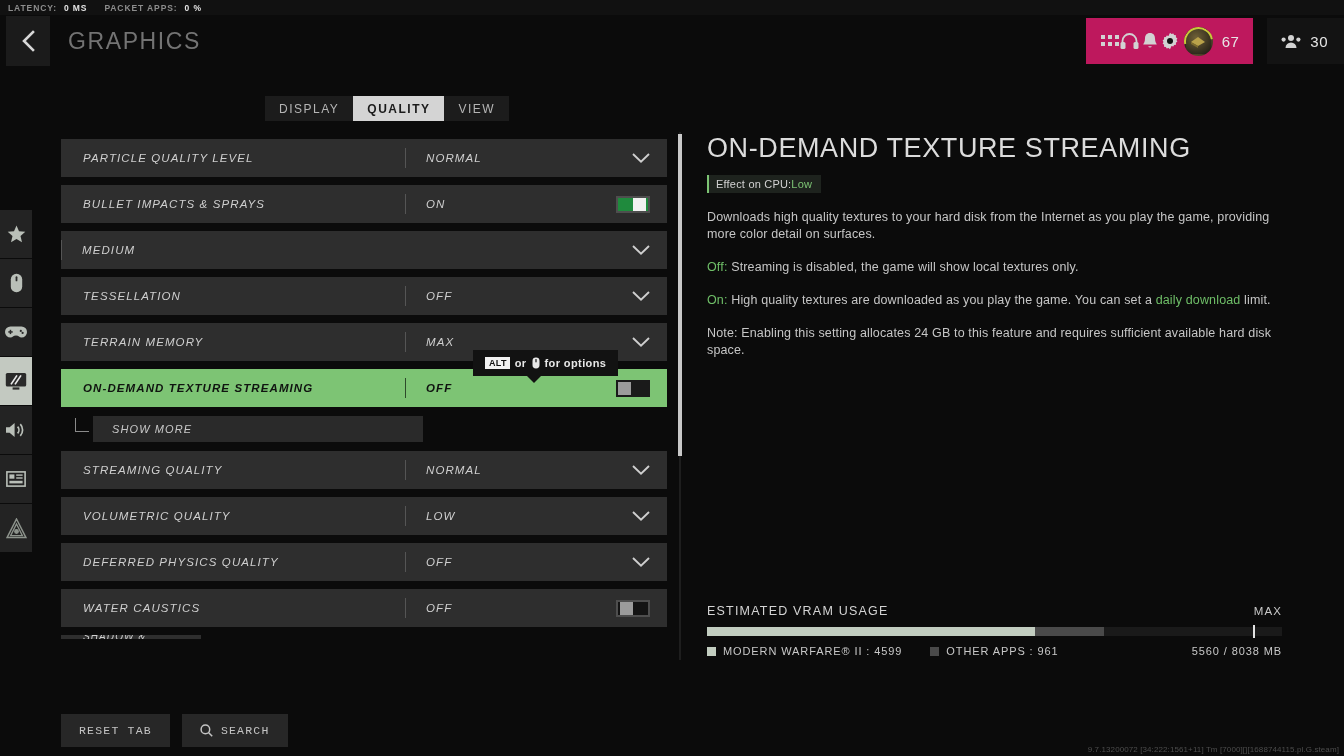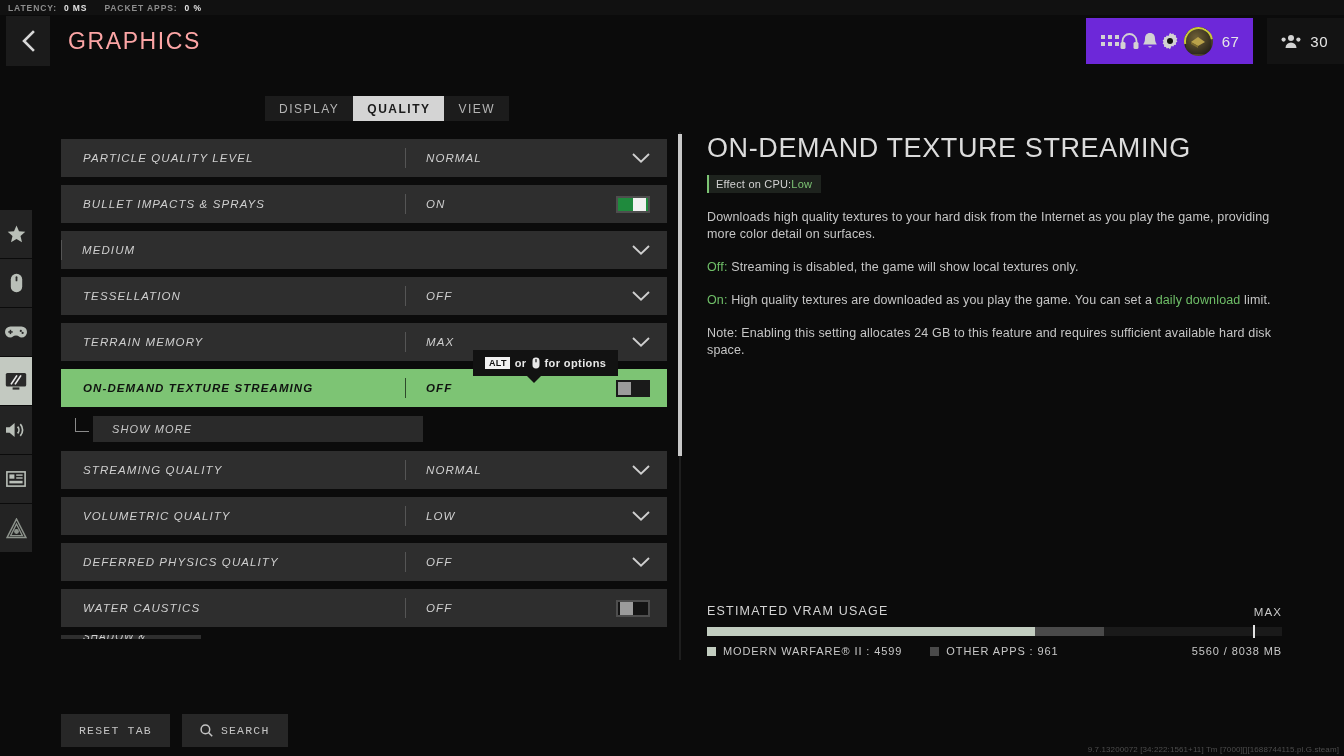--- a/index.html
+++ b/index.html
@@ -30,29 +30,29 @@
   }
   .back-btn {
     width: 44px; height: 50px; margin-left: 6px;
     background: #1b1b1b;
     display: flex; align-items: center; justify-content: center;
     cursor: pointer;
   }
   .back-btn svg { display:block; }
   .page-title {
     margin-left: 18px;
-    font-size: 23px; letter-spacing: 1.6px; color: #fca5a5;
+    font-size: 23px; letter-spacing: 1.6px; color: #737373;
     font-weight: normal;
   }
   .header-right {
     margin-left: auto; display: flex; align-items: center; height: 50px;
   }
   .icon-cluster {
     display: flex; align-items: center; 
-    background: #6d28d9; height: 46px; padding: 0 14px; justify-content: space-between;
+    background: #be185d; height: 46px; padding: 0 14px; justify-content: space-between;
   }
   .hicon { width: 20px; height: 20px; display:flex; align-items:center; justify-content:center; cursor:pointer; }
   .rank-wrap { display:flex; align-items:center; gap:9px; margin-left: 4px;}
   .rank-badge {
     width: 29px; height: 29px; border-radius: 50%;
     background: radial-gradient(circle at 40% 35%, #6f6137 0%, #3b3421 60%, #1a1a14 100%);
     border: 2px solid transparent;
     position: relative;
     display:flex;align-items:center;justify-content:center;
   }
@@ -162,21 +162,21 @@
   }
   .cpu-chip em { font-style: normal; color: #7dc474; }
   .detail p {
     margin-top: 16px; font-size: 12.5px; line-height: 17px;
     color: #c6c6c6; letter-spacing: .15px;
   }
   .gr { color: #6fbf68; }
 
   
   .vram { position: absolute; left: 707px; top: 604px; width: 575px; }
-  .vram-head { display:flex; justify-content: space-between; align-items: flex-end; }
+  .vram-head { display:flex; justify-content: space-between; align-items: center; }
   .vram-title { font-size: 12.5px; letter-spacing: 1.2px; color: #d4d4d4; }
   .vram-max { font-size: 11.5px; letter-spacing: 1.1px; color: #c8c8c8; }
   .vram-bar {
     position: relative; margin-top: 9px; height: 9px; width: 100%;
     background: #1a1a1a; display: flex;
   }
   .seg-game { background: #c2cdc0; }
   .seg-other { background: #4a4a4a; }
   .vram-tick { position: absolute; top: -2px; width: 2px; height: 13px; background: #e2e2e2; }
   .vram-legend { display: flex; align-items: center; margin-top: 9px; font-size: 11px; letter-spacing: .9px; color: #c8c8c8; }

